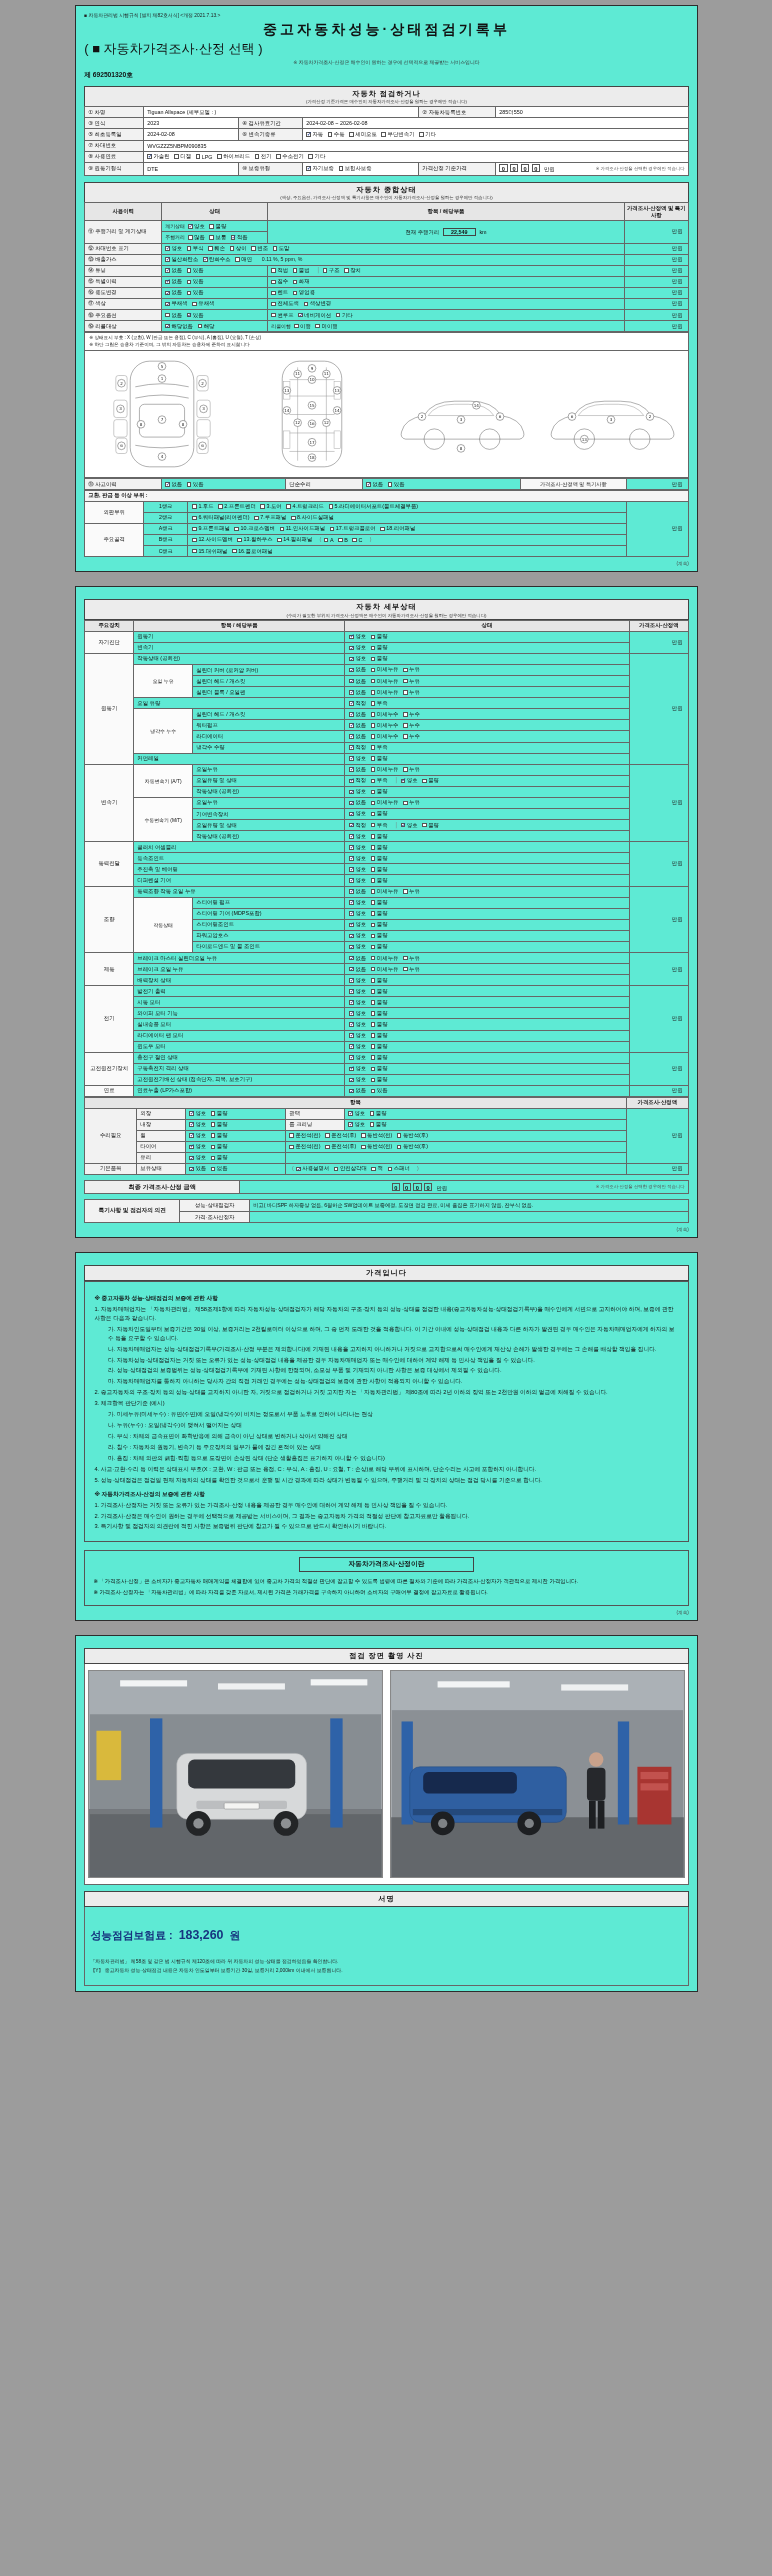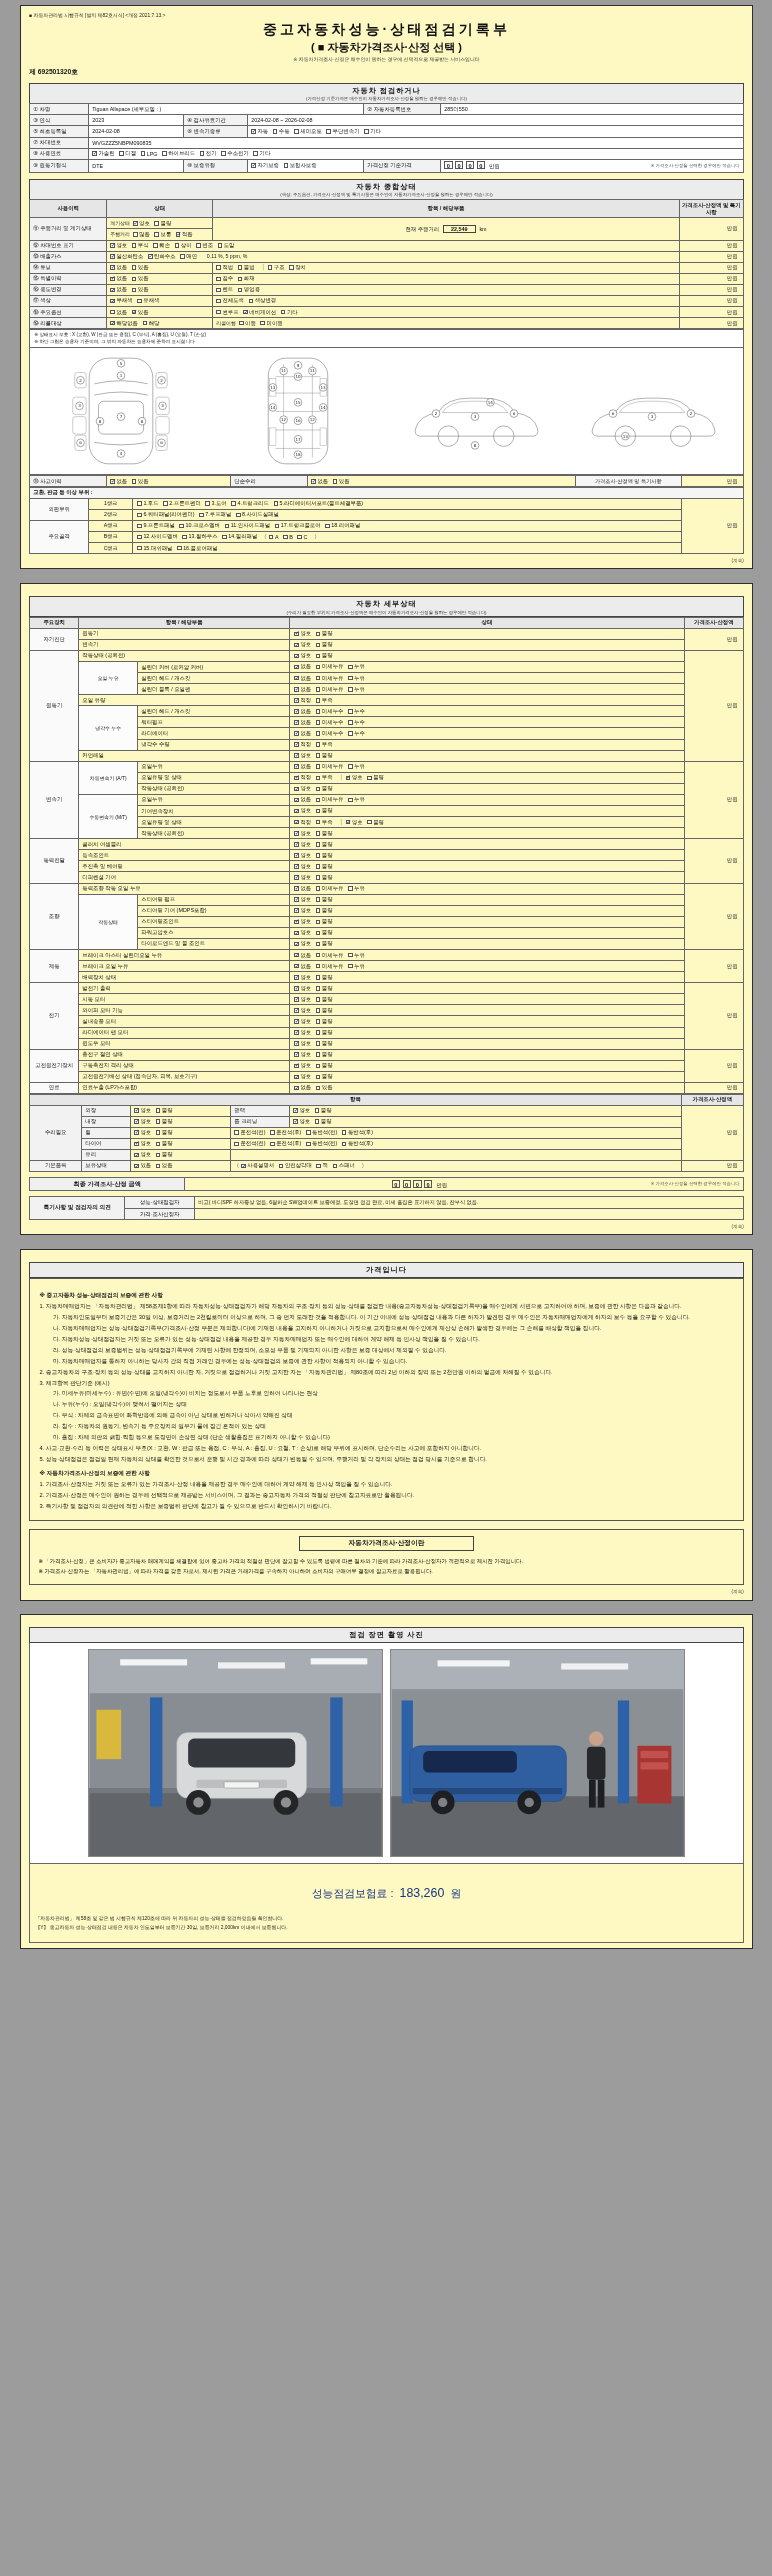--- a/index.html
+++ b/index.html
@@ -1,22 +1,22 @@
 <!DOCTYPE html>
 <html style="font-size:8.2px"><head>
 <meta charset="utf-8">
 <style>
   *{box-sizing:border-box;}
   html,body{margin:0;padding:0;}
   body{background:#9c9c9c;font-family:"Liberation Sans","DejaVu Sans",sans-serif;color:#111;padding:5.2px 0 20.6px;}
   .wrap{width:773px;margin:0 auto;}
-  .sheet{width:733px;margin:0 auto 13.4px;background:#fef9c3;border:0.5px solid #2d2d2d;padding:6.2px 8.2px 5.2px;}
+  .sheet{width:623px;margin:0 auto 13.4px;background:#5eead4;border:0.5px solid #2d2d2d;padding:6.2px 8.2px 5.2px;}
   .lawref{font-size:4.9px;color:#222;margin-bottom:2.1px;}
   .doc-title{text-align:center;font-size:14px;font-weight:bold;letter-spacing:3.1px;margin:3.1px 0 1px;}
-  .doc-sub{text-align:center;font-size:11px;font-weight:bold;margin:1px 0;}
+  .doc-sub{font-size:13px;font-weight:normal;margin:1px 0;}
   .doc-sub-note{text-align:center;font-size:4.9px;color:#333;margin-bottom:5.2px;}
   .doc-no{font-size:6.7px;font-weight:bold;margin:4.1px 0 2.1px;}
   .sec-head{border:0.5px solid #444;background:#ececec;text-align:center;padding:2.1px 0 1.5px;margin-top:6.2px;}
   .sec-head .st{font-weight:bold;font-size:7.2px;letter-spacing:1px;}
   .sec-head .sn{display:block;font-size:4.4px;font-weight:normal;color:#333;margin-top:0.5px;}
   table{border-collapse:collapse;width:100%;table-layout:fixed;}
   .sec-head + table, .sec-head + .legendbox, table + table{margin-top:-0.5px;}
   td,th{border:0.5px solid #666;font-size:5.4px;padding:1.5px 3.1px;vertical-align:middle;word-wrap:break-word;}
   th{background:#e6e6e6;font-weight:bold;padding:1.5px 2.1px;}
   .lbl{background:#f2f2f2;}
@@ -50,21 +50,21 @@
   .remark-side{background:#f2f2f2;text-align:center;font-weight:bold;font-size:5.7px;}
   .remark-text{font-size:5.2px;line-height:1.5;}
   .notice-body{border:0.5px solid #555;padding:7.2px 9.3px;font-size:5.7px;line-height:1.55;}
   .np{margin:2.1px 0;}
   .np.lv1{padding-left:13.4px;}
   .np.nb{font-weight:bold;margin-top:5.2px;}
   .nbox{border:0.5px solid #555;margin-top:8.2px;padding:6.2px 8.2px;}
   .nbox-title{width:175px;margin:0 auto 5.2px;border:0.8px solid #444;text-align:center;font-weight:bold;font-size:6.7px;padding:2.1px 0;}
   .photos{border:0.5px solid #666;border-top:none;padding:6.2px;display:flex;gap:7.2px;justify-content:center;background:#fff;}
   .photo{border:0.5px solid #888;line-height:0;}
-  .fee{text-align:center;font-size:10.8px;font-weight:normal;color:#16357f;margin:18.5px 0 14.4px;}
+  .fee{text-align:left;font-size:10.8px;font-weight:bold;color:#16357f;margin:18.5px 0 14.4px;}
   .fee .fv{font-size:12.4px;margin:0 3.1px;}
   .sfoot{font-size:4.9px;color:#222;line-height:1.8;margin-top:5.2px;}
   .cont{text-align:right;font-size:4.6px;color:#444;margin-top:4.1px;}
   .signarea{border:0.5px solid #666;border-top:none;padding:3.1px 5.2px 9.3px;min-height:77px;}
 </style>
 </head>
 <body>
 
 <div class="wrap">
 
@@ -788,20 +788,23 @@
           <circle cx="268" cy="296" r="23" fill="#1d1f22"></circle>
           <circle cx="268" cy="296" r="9" fill="#7e8286"></circle>
           <circle cx="398" cy="172" r="14" fill="#c9a28c"></circle>
           <rect x="380" y="188" width="36" height="64" rx="8" fill="#26282c"></rect>
           <rect x="384" y="252" width="13" height="54" fill="#1d1f22"></rect>
           <rect x="401" y="252" width="13" height="54" fill="#1d1f22"></rect>
         </svg>
       </div>
     </div>
 
+    <div class="sec-head">
+      <span class="st">서명</span>
+    </div>
     <div class="signarea">
       <div class="fee">
         <span>성능점검보험료 :</span>
         <span class="fv">183,260</span>
         <span>원</span>
       </div>
       <div class="sfoot">
         <div>「자동차관리법」 제58조 및 같은 법 시행규칙 제120조에 따라 위 자동차의 성능·상태를 점검하였음을 확인합니다.</div>
         <div>【Y】 중고자동차 성능·상태점검 내용은 자동차 인도일부터 보증기간 30일, 보증거리 2,000km 이내에서 보증됩니다.</div>
       </div>

